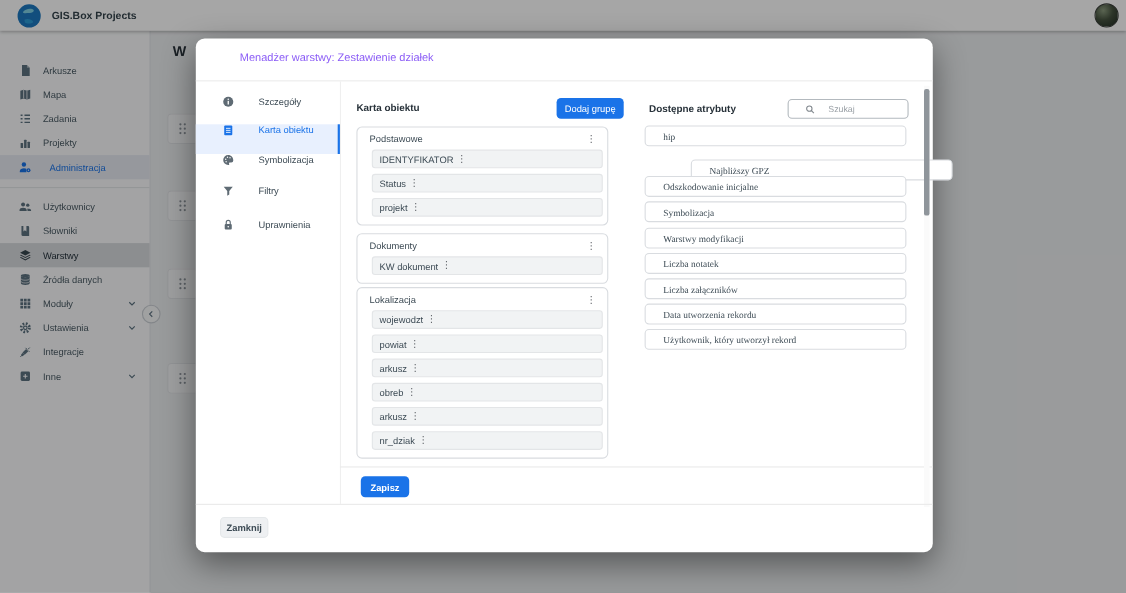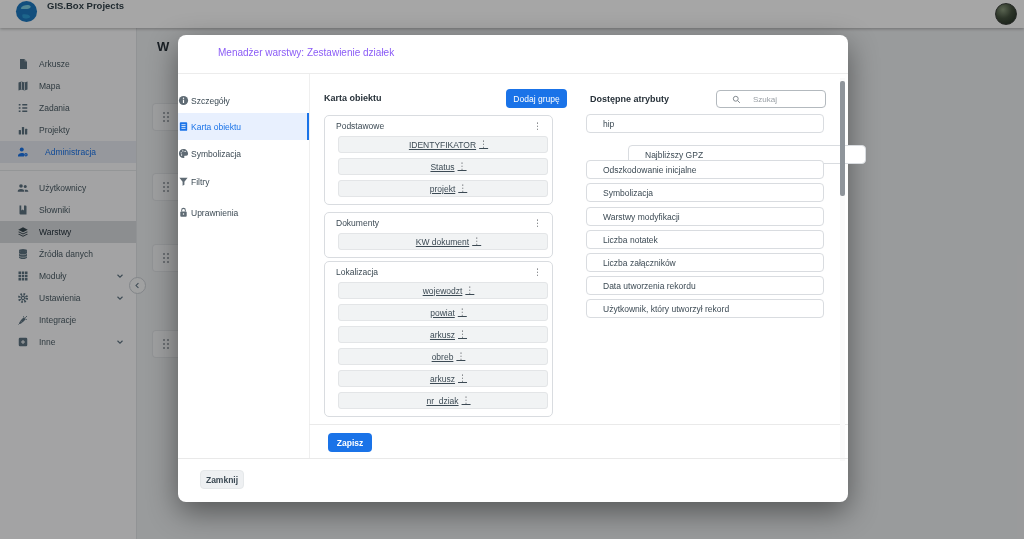--- a/index.html
+++ b/index.html
@@ -2,21 +2,21 @@
 <html><head>
 <meta charset="utf-8">
 <style>
   * { margin:0; padding:0; box-sizing:border-box; }
   body { background:#555; font-family:"Liberation Sans", sans-serif; }
   .screen { position:relative; width:1024px; height:539px; background:#eceef0; overflow:hidden;
             -webkit-font-smoothing:antialiased; }
 
   
   .topbar { position:absolute; top:0; left:0; right:0; height:28px; background:#ffffff;
-            box-shadow:0 1px 3px rgba(0,0,0,.28); z-index:2; display:flex; align-items:flex-start; }
+            box-shadow:0 1px 3px rgba(0,0,0,.28); z-index:2; display:flex; align-items:center; }
   .logo { width:23px; height:23px; margin-left:15px; border-radius:50%; flex:0 0 auto; }
   .topbar-title { margin-left:9px; font-size:9.5px; font-weight:bold; color:#33424b; }
   .avatar { position:absolute; right:7px; top:3px; width:22px; height:22px; border-radius:50%;
             background:radial-gradient(circle at 35% 28%, #8a9a7d 0%, #45523f 45%, #1f2a22 100%);
             border:1px solid #3a3f3a; }
 
   .sidebar { position:absolute; top:28px; left:0; bottom:0; width:137px; background:#fafbfc;
              border-right:1px solid #dfe2e5; z-index:1; padding-top:25px; }
   .nav-item { position:relative; height:22px; display:flex; align-items:center; padding-left:17px;
               gap:10px; font-size:8.5px; color:#4a5a64; cursor:pointer; white-space:nowrap; }
@@ -43,56 +43,56 @@
 
   .overlay { position:absolute; inset:0; background:rgba(0,0,0,.35); z-index:4; }
 
   
   .modal { position:absolute; left:178px; top:35px; width:670px; height:467px; background:#fff;
            border-radius:8px; z-index:5; box-shadow:0 10px 30px rgba(0,0,0,.45); }
   .modal-title { position:absolute; left:16px; top:12px; font-size:10px; color:#8b5cf6;margin-left:24px; }
   .header-line { position:absolute; left:0; right:0; top:38px; height:1px; background:#ececec; }
   .tabs-line { position:absolute; left:131px; top:39px; bottom:44px; width:1px; background:#efefef; }
 
-  .tab { position:absolute; left:0; width:131px; height:27px; display:flex; align-items:center;
-         padding-left:0; gap:2px; font-size:8.5px; font-weight:500; color:#3c4a54; cursor:pointer; }
+  .tab { position:absolute; left:0; width:131px; height:27px; display:flex; align-items:flex-start;
+         padding-left:24px; gap:22px; font-size:8.5px; font-weight:500; color:#3c4a54; cursor:pointer; }
   .tab .ic { width:11px; height:11px; color:#5f6b74; display:flex; }
   .tab .ic svg { width:11px; height:11px; }
   .tab.selected { background:#e8f0fe; color:#1a73e8; }
   .tab.selected .ic { color:#1a73e8; }
   .tab.selected::after { content:""; position:absolute; right:0; top:0; bottom:0; width:2px; background:#1a73e8; }
 
   .col-heading { position:absolute; font-size:9px; font-weight:bold; color:#28323a; }
   .btn-blue { background:#1a73e8; color:#fff; border-radius:4px; font-size:8.5px; font-weight:500;
               display:flex; align-items:center; justify-content:center; cursor:pointer; }
   .add-group-btn { position:absolute; left:328px; top:54px; width:61px; height:19px; }
 
   .group-card { position:absolute; left:146px; width:229px; border:1px solid #d9dce0; border-radius:5px;
                 background:#fff; padding-bottom:2px; }
   .group-header { height:20px; display:flex; align-items:center; justify-content:space-between;
                   padding:0 7px 0 11px; font-size:8.5px; color:#3c4a54; }
   .kebab { font-size:9px; color:#5f6368; cursor:pointer; line-height:1; padding:1px 3px; }
   .field { height:17px; margin:0 4px 5px 13px; background:#f1f3f4; border:1px solid #e3e5e7; border-radius:3px;
-           display:flex; align-items:center; justify-content:center; padding:0 4px 0 18px;
-           font-size:8.5px; color:#3c4a54; cursor:grab;text-decoration:underline; }
+           display:flex; align-items:center; justify-content:flex-start; padding:0 4px 0 6px;
+           font-size:8.5px; color:#3c4a54; cursor:grab; }
 
   .save-line { position:absolute; left:131px; right:0; top:389px; height:1px; background:#eaeaea; }
   .save-btn { position:absolute; left:150px; top:398px; width:44px; height:19px; font-weight:bold; }
 
   .search-box { position:absolute; left:538px; top:55px; width:110px; height:18px; border:1px solid #b3b9be;
                 border-radius:4px; display:flex; align-items:center; padding:0 15px; gap:12px; background:#fff; }
   .search-box .ic { width:9px; height:9px; color:#80878d; display:flex; }
   .search-box .ic svg { width:9px; height:9px; }
   .search-box input { border:none; outline:none; width:100%; font-size:8px; color:#3c4a54; background:transparent;
                       font-family:"Liberation Sans", sans-serif; }
   .search-box input::placeholder { color:#9aa0a6; }
 
   .attr-item { position:absolute; left:408px; width:238px; height:19px; background:#fff; border:1px solid #d9dce0;
                border-radius:4px; display:flex; align-items:center; padding-left:16px; font-size:8.5px;
-               color:#3c4a54; cursor:pointer; }
+               color:#3c4a54; cursor:pointer;font-family:Liberation Serif, serif; }
 
   .scrollbar { position:absolute; right:3px; top:43px; width:5px; height:383px; background:#fafafa; }
   .scroll-thumb { position:absolute; left:0; top:3px; width:5px; height:115px; background:#8f959b; border-radius:2px; }
 
   .footer-line { position:absolute; left:0; right:0; top:423px; height:1px; background:#e9e9e9; }
   .close-btn { position:absolute; left:22px; top:435px; width:44px; height:19px; background:#eef0f2;
                border:1px solid #e5e8ea; border-radius:4px; font-size:8.5px; font-weight:bold; color:#3c4a54;
                display:flex; align-items:center; justify-content:center; cursor:pointer; }
 </style>
 </head>

